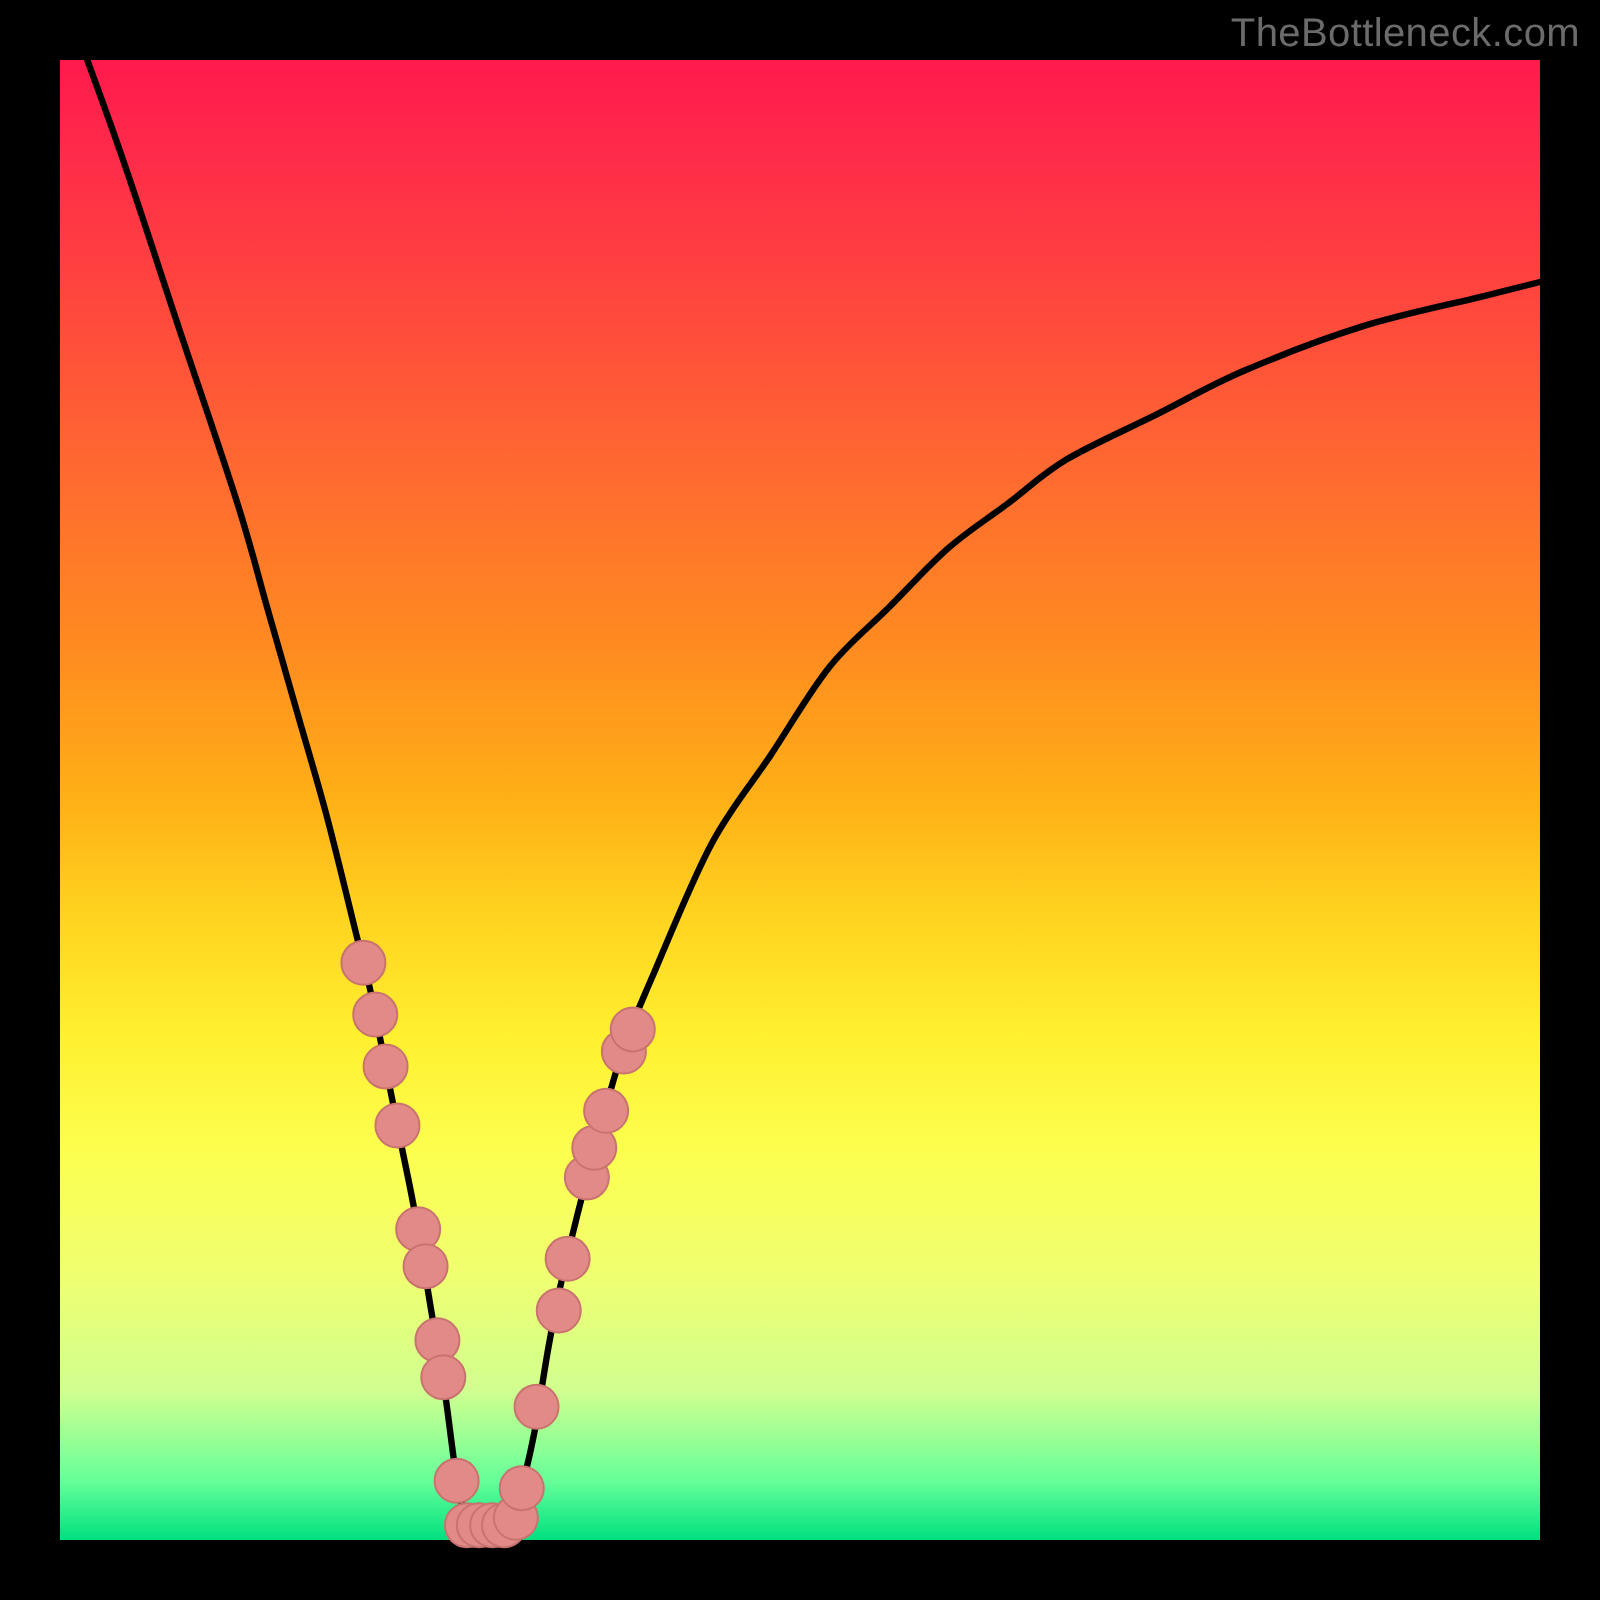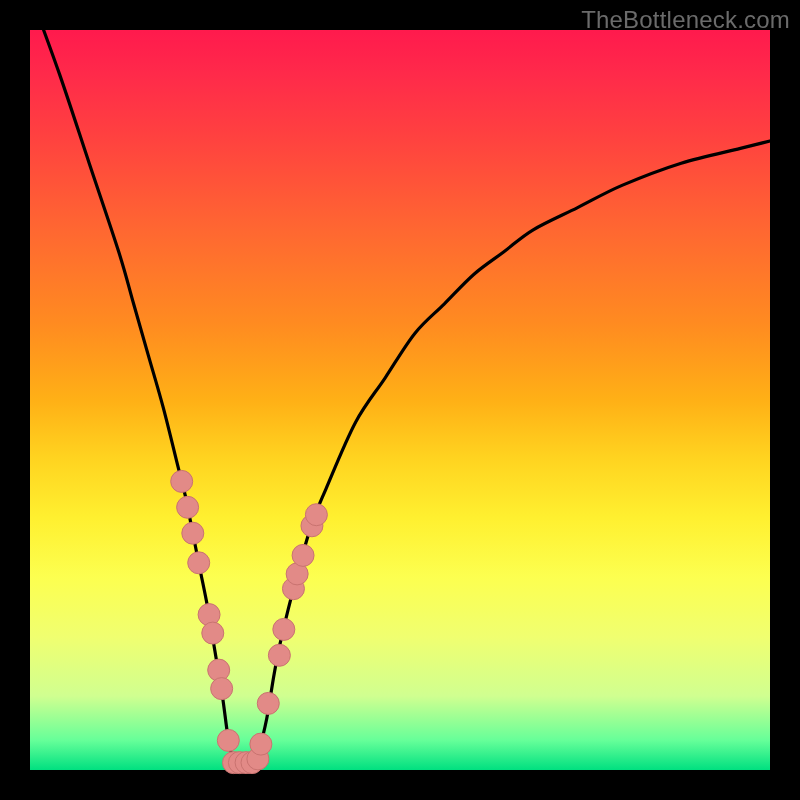--- a/index.html
+++ b/index.html
@@ -39,21 +39,21 @@
       #f0ff70 82%,
       #d0ff90 90%,
       #66ff99 96%,
       #00e080 100%);
   }
   .watermark {
     position: absolute;
     top: 6px;
     right: 10px;
     color: #6b6b6b;
-    font-size: 24px;
+    font-size: 20px;
     letter-spacing: 0.2px;
     font-weight: 500;
   }
   svg.curve {
     position: absolute;
     left: 30px;
     top: 30px;
     width: 740px;
     height: 740px;
     overflow: visible;

